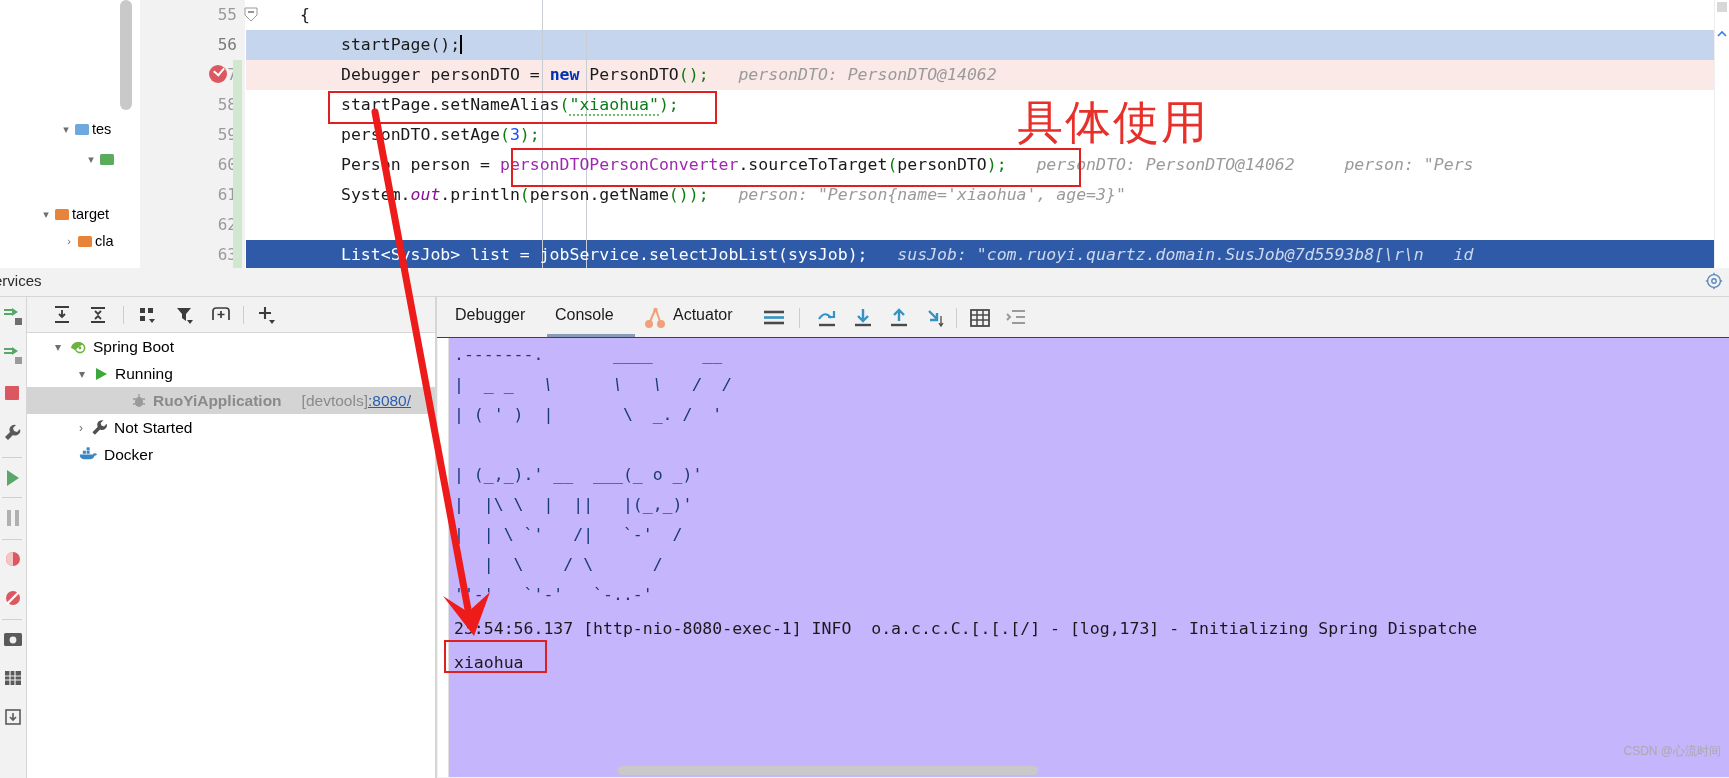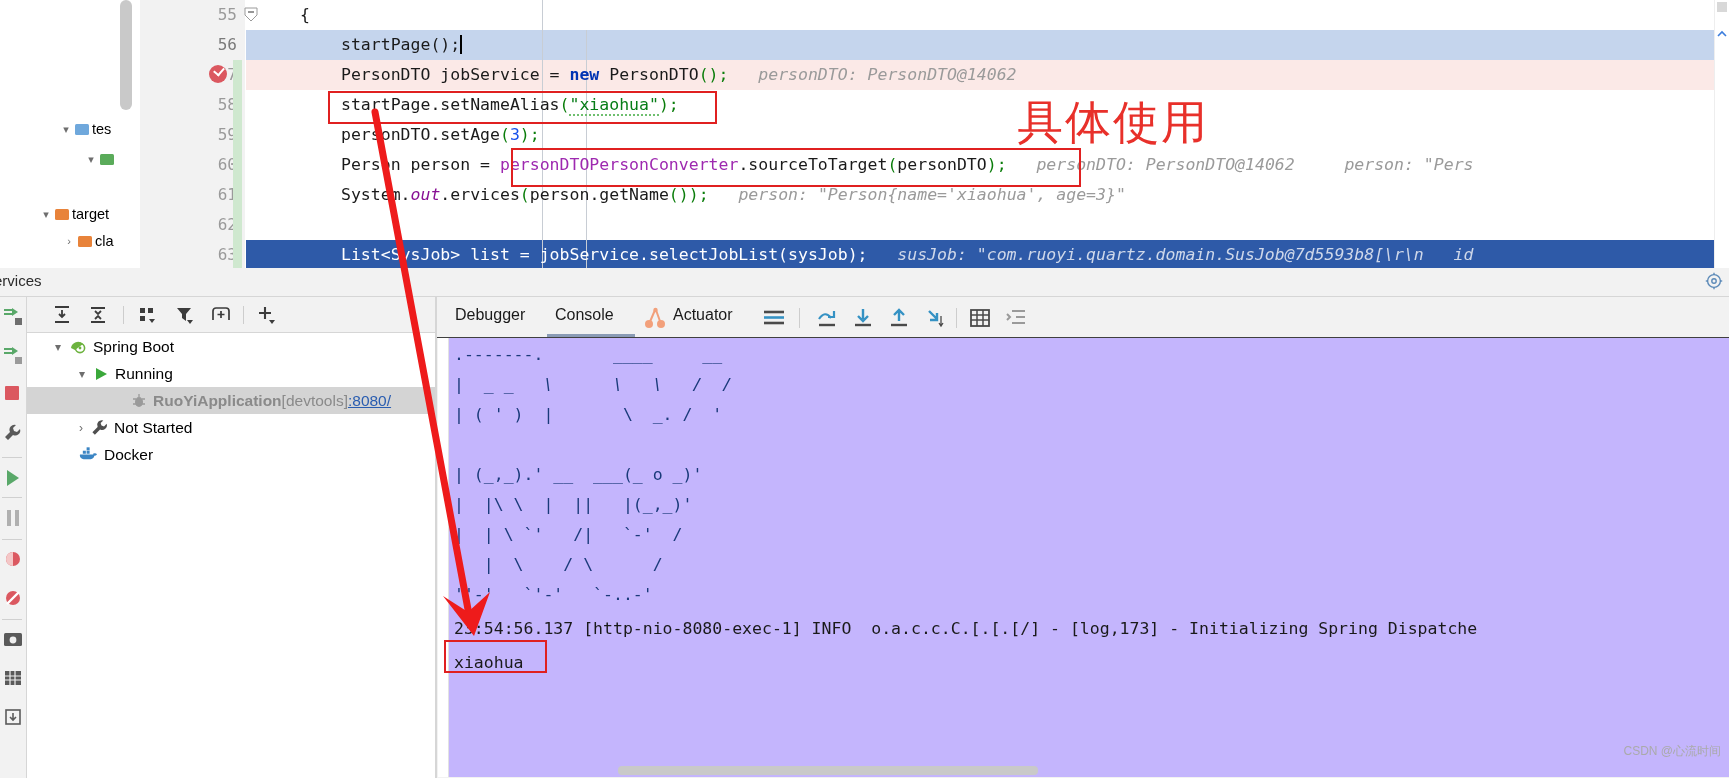--- a/index.html
+++ b/index.html
@@ -197,29 +197,29 @@
   <div id="bigSel"></div>
 
   <div id="codewrap">
     <div id="indentGuide1"></div>
     <div id="indentGuide2"></div>
 
     <div class="code" style="top:0px;   left:54px;"><span>{</span></div>
 
     <div class="code" style="top:30px;  left:95px;"><span>startPage();</span><span id="caret"></span></div>
 
-    <div class="code" style="top:60px;  left:95px;"><span>PersonDTO jobService = </span><span class="kw">new</span><span> PersonDTO</span><span class="par">();</span><span>&nbsp;&nbsp; </span><span class="hint">personDTO: PersonDTO@14062</span></div>
+    <div class="code" style="top:60px;  left:95px;"><span>Debugger personDTO = </span><span class="kw">new</span><span> PersonDTO</span><span class="par">();</span><span>&nbsp;&nbsp; </span><span class="hint">personDTO: PersonDTO@14062</span></div>
 
     <div class="code" style="top:90px;  left:95px;"><span>startPage.setNameAlias</span><span class="par">(</span><span class="str squig">"xiaohua"</span><span class="par">);</span></div>
 
     <div class="code" style="top:120px; left:95px;"><span>personDTO.setAge</span><span class="par">(</span><span class="num">3</span><span class="par">);</span></div>
 
     <div class="code" style="top:150px; left:95px;"><span>Person person = </span><span class="purple">personDTOPersonConverter</span><span>.sourceToTarget</span><span class="par">(</span><span>personDTO</span><span class="par">);</span><span>&nbsp;&nbsp; </span><span class="hint">personDTO: PersonDTO@14062</span><span>&nbsp;&nbsp;&nbsp;&nbsp; </span><span class="hint">person: "Pers</span></div>
 
-    <div class="code" style="top:180px; left:95px;"><span>System.</span><span class="fld">out</span><span>.ervices</span><span class="par">(</span><span>person.getName</span><span class="par">());</span><span>&nbsp;&nbsp; </span><span class="hint">person: "Person{name='xiaohua', age=3}"</span></div>
+    <div class="code" style="top:180px; left:95px;"><span>System.</span><span class="fld">out</span><span>.println</span><span class="par">(</span><span>person.getName</span><span class="par">());</span><span>&nbsp;&nbsp; </span><span class="hint">person: "Person{name='xiaohua', age=3}"</span></div>
 
     <div class="code" style="top:240px; left:95px; color:#ffffff;"><span>List&lt;SysJob&gt; list = jobService.selectJobList(sysJob);</span><span>&nbsp;&nbsp; </span><span style="color:#cfd8ea; font-style:italic;">susJob: "com.ruoyi.quartz.domain.SusJob@7d5593b8[\r\n   id</span></div>
   </div>
 
   <div id="edScroll">
     <div id="edScrollTop"></div>
     <svg id="edScrollArrow" viewBox="0 0 12 12">
       <path d="M2 8 L6 4 L10 8" fill="none" stroke="#3b7ddd" stroke-width="1.6"></path>
     </svg>
   </div>
@@ -341,21 +341,21 @@
         </svg>
         <span>Running</span>
       </div>
 
       <div class="tr" style="top:54px; padding-left:104px;">
         <svg style="width:16px;height:16px;margin-right:6px;" viewBox="0 0 16 16">
           <ellipse cx="8" cy="9" rx="4" ry="5" fill="#9a9a9a"></ellipse>
           <path d="M8 1 V4 M2 6 H5 M11 6 H14 M2 11 H5 M11 11 H14" stroke="#9a9a9a" stroke-width="1.3"></path>
         </svg>
         <span style="font-weight:bold; color:#8a8a8a;">RuoYiApplication</span>
-        <span style="color:#8a8a8a;"> [devtools] </span>
+        <span style="color:#8a8a8a;margin-left:20px;"> [devtools] </span>
         <span style="color:#2a5db0; text-decoration:underline;">:8080/</span>
       </div>
 
       <div class="tr" style="top:81px; padding-left:52px;">
         <span class="tchev" style="margin-right:8px;">›</span>
         <svg style="width:17px;height:17px;margin-right:6px;" viewBox="0 0 18 18">
           <path d="M13 1.5 a5 5 0 0 0 -6 7 L1.5 14 l2.6 2.6 l5.5 -5.5 a5 5 0 0 0 7 -6 l-2.8 2.8 l-2.7 -0.9 l-0.9 -2.7 Z" fill="#4f4f4f"></path>
         </svg>
         <span>Not Started</span>
       </div>

